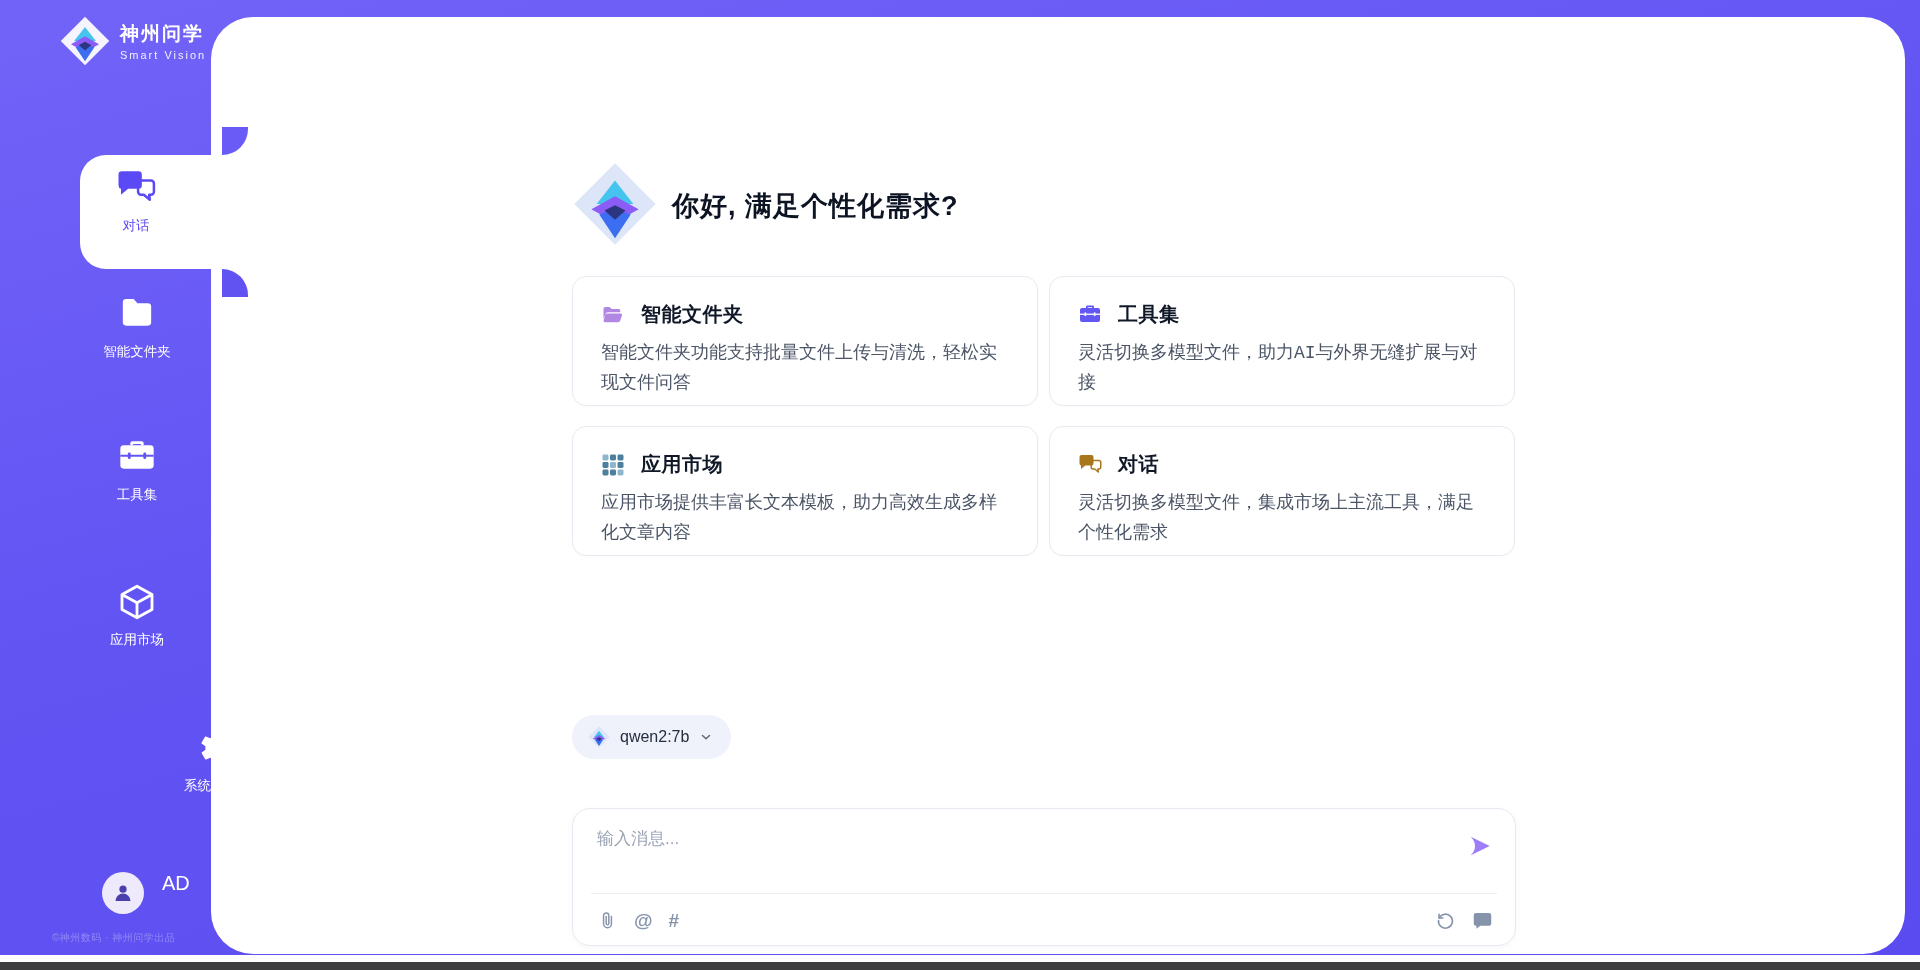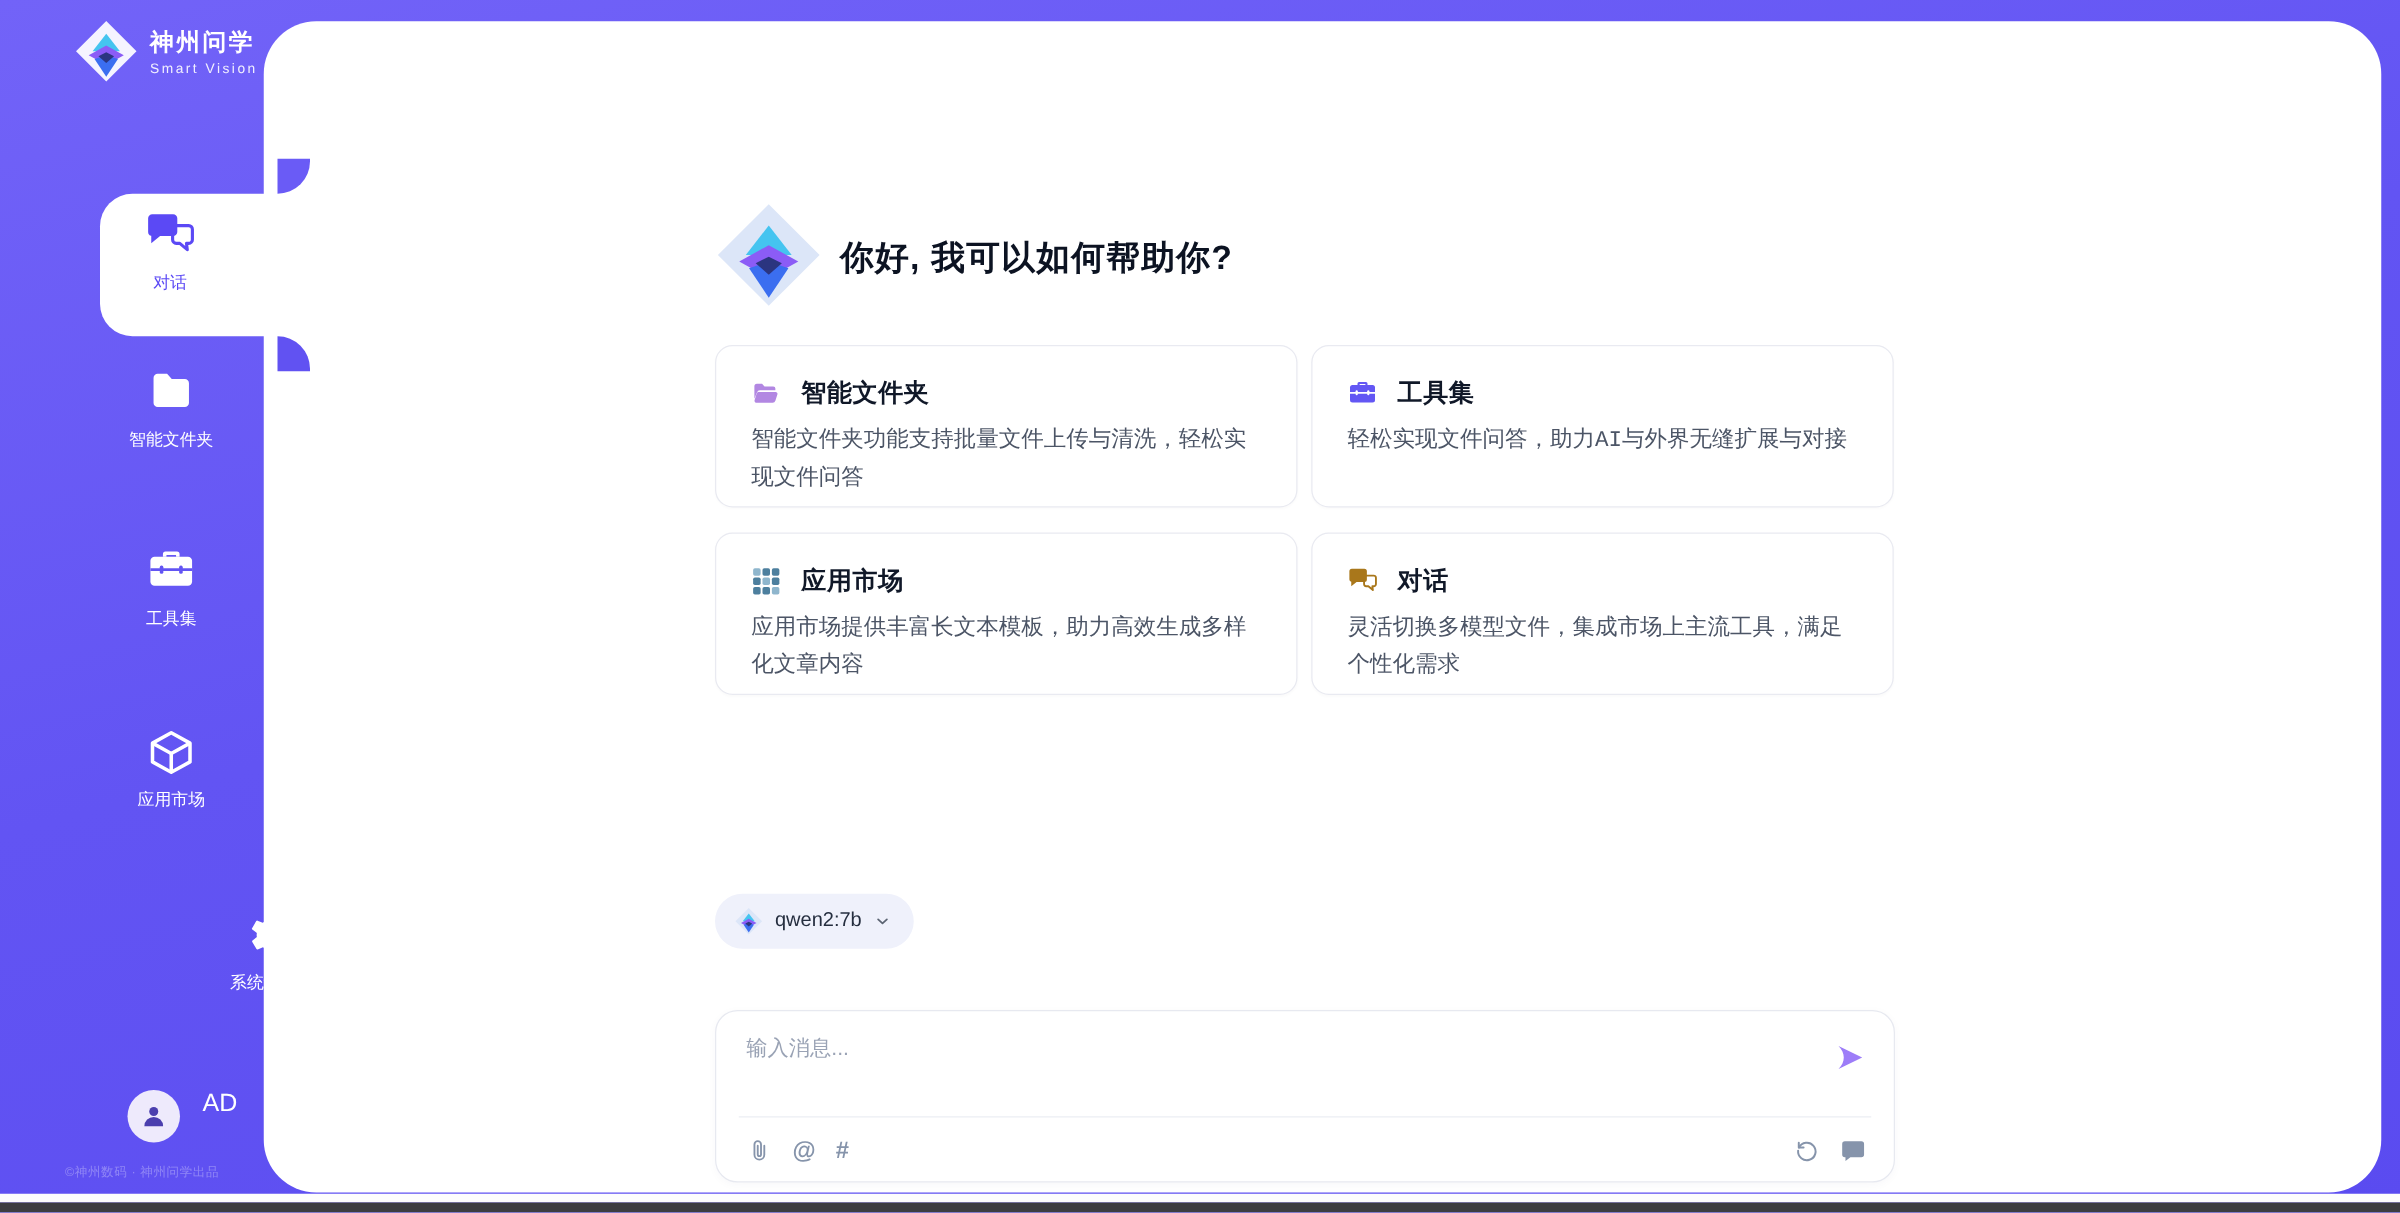--- a/index.html
+++ b/index.html
@@ -192,21 +192,21 @@
     </div>
 
     <div class="side-footer">©神州数码 · 神州问学出品</div>
   </div>
 
   <div class="panel"></div>
 
   <svg class="greet-logo" viewBox="0 0 64 64">
     <use href="#logo-diamond"></use>
   </svg>
-  <div class="greet-text">你好, 我可以如何帮助你?</div>
+  <div class="greet-text">你好, 满足个性化需求?</div>
 
   <div class="card c1">
     <div class="card-head">
       <span class="cico">
         <svg viewBox="0 0 24 24" fill="#b287e2">
           <path d="M2.5 6A2 2 0 0 1 4.5 4h4.1l2 2.1h7A1.7 1.7 0 0 1 19.3 7.8v1.4H7a2.5 2.5 0 0 0-2.4 1.8L2.5 16V6z"></path>
           <path d="M5.4 10.5h14a1.6 1.6 0 0 1 1.5 2.1l-1.6 5a2.3 2.3 0 0 1-2.2 1.6H4.3a1.7 1.7 0 0 1-1.6-2.2l1.5-4.9a2.3 2.3 0 0 1 2.2-1.6z"></path>
         </svg>
       </span>
       <span class="card-title">智能文件夹</span>
@@ -216,21 +216,21 @@
 
   <div class="card c2">
     <div class="card-head">
       <span class="cico" style="color:#6357f4; --cut:#ffffff;">
         <svg viewBox="0 0 48 48">
             <use href="#toolbox"></use>
           </svg>
       </span>
       <span class="card-title">工具集</span>
     </div>
-    <div class="card-desc">轻松实现文件问答，助力AI与外界无缝扩展与对接</div>
+    <div class="card-desc">灵活切换多模型文件，助力AI与外界无缝扩展与对接</div>
   </div>
 
   <div class="card c3">
     <div class="card-head">
       <span class="cico">
         <svg viewBox="0 0 24 24" fill="#4d7f9e">
           <rect x="1.5" y="1.5" width="6" height="6" rx="1.4" fill="#8fb6cd"></rect>
           <rect x="9" y="1.5" width="6" height="6" rx="1.4"></rect>
           <rect x="16.5" y="1.5" width="6" height="6" rx="1.4"></rect>
           <rect x="1.5" y="9" width="6" height="6" rx="1.4"></rect>

